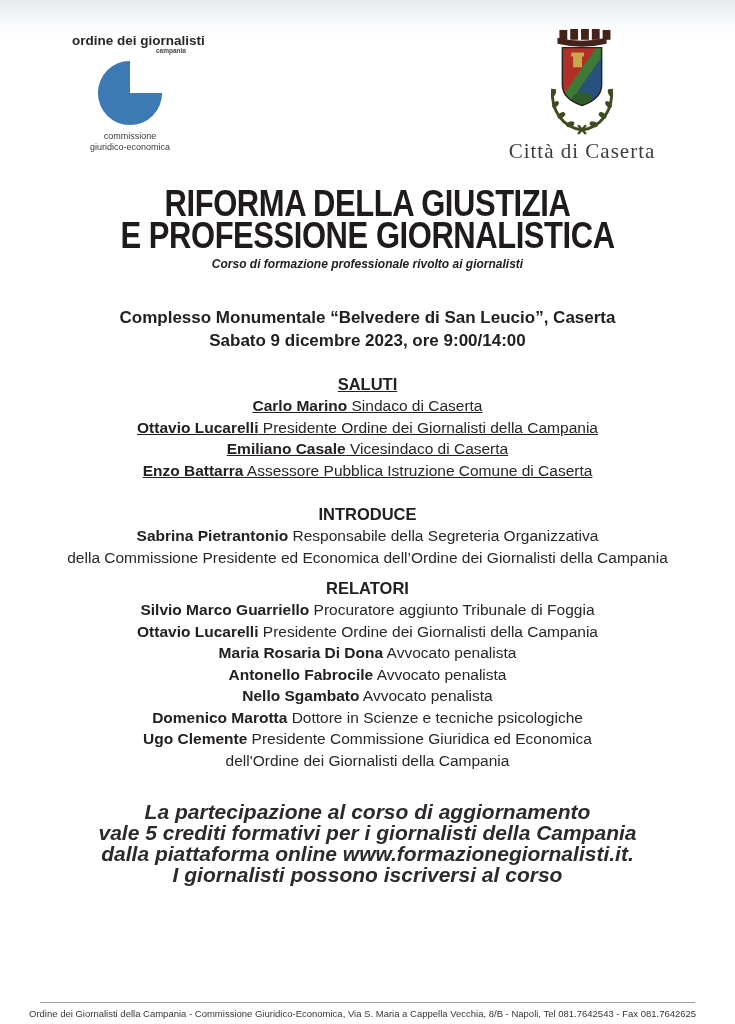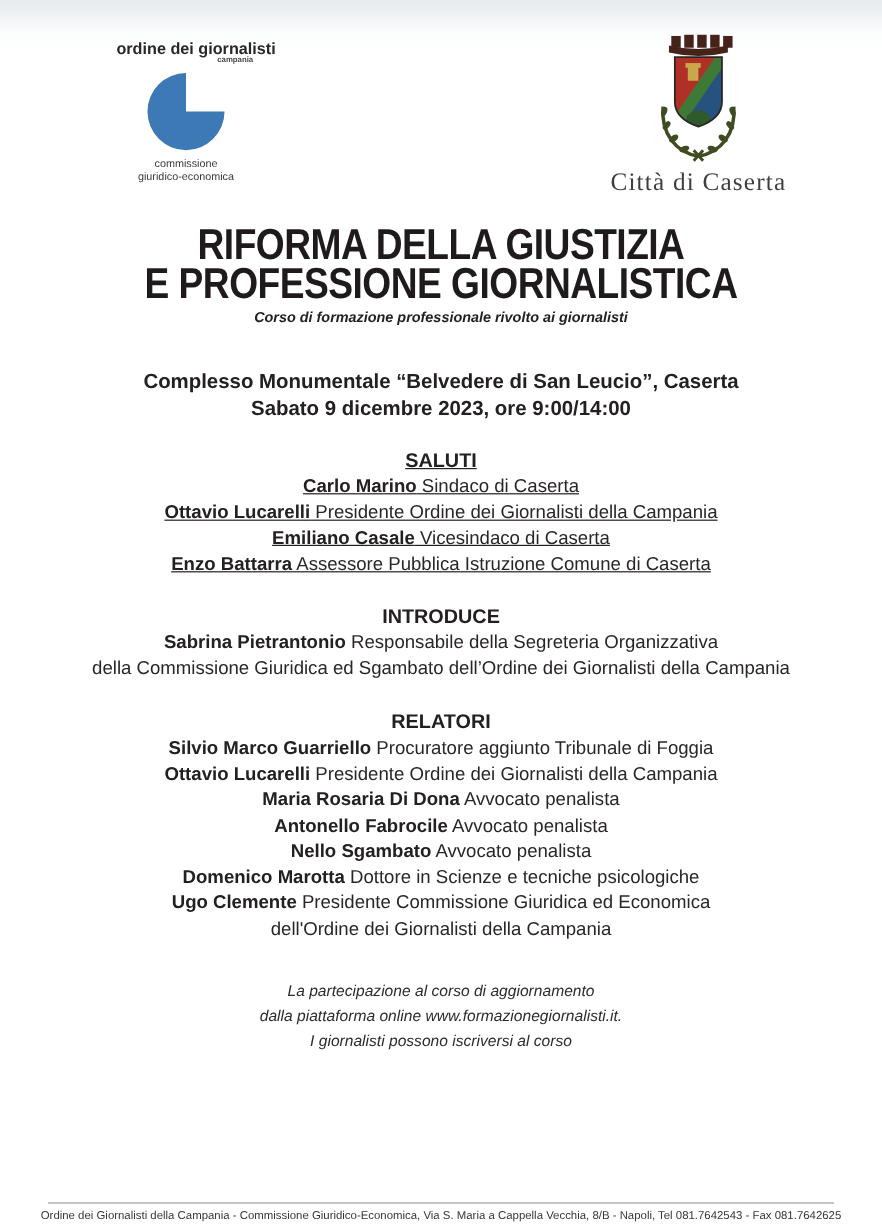--- a/index.html
+++ b/index.html
@@ -2,45 +2,45 @@
 <html><head>
 <meta charset="utf-8">
 <style>
   html,body{margin:0;padding:0;}
   .page{
     position:relative;width:735px;height:1024px;overflow:hidden;
     background:linear-gradient(180deg,#e7ebee 0px,#edf0f2 10px,#fbfcfd 26px,#ffffff 42px);
     font-family:"Liberation Sans",sans-serif;color:#242021;
   }
   
-  .odg-logo{position:absolute;left:72px;top:33px;width:116px;text-align:center;margin-left:25px;}
+  .odg-logo{position:absolute;left:72px;top:33px;width:116px;text-align:center;}
   .odg-title{font-size:13.5px;font-weight:bold;color:#2a2627;letter-spacing:0px;white-space:nowrap;}
   .odg-region{font-size:6.5px;font-weight:bold;color:#4a4647;text-align:right;margin-right:2px;margin-top:-1px;}
   .odg-pie{display:block;margin:5px auto 4px auto;}
   .odg-caption{font-size:9px;line-height:10.5px;color:#3c3839;}
   .caserta{position:absolute;right:58px;top:28px;width:190px;text-align:center;}
   .caserta svg{display:block;margin:0 auto;}
   .caserta-caption{font-family:"Liberation Serif",serif;font-size:21px;color:#403d3c;letter-spacing:1px;margin-top:3px;white-space:nowrap;}
   
   .main{position:absolute;left:0;right:0;top:188px;text-align:center;}
   .title-line{display:block;font-size:36px;line-height:32px;font-weight:bold;color:#1f1b1c;
     transform:scaleX(0.86);transform-origin:50% 50%;letter-spacing:-0.5px;white-space:nowrap;}
   .subtitle{font-size:12px;font-weight:bold;margin-top:5px;color:#242021;font-style:italic;}
   .venue-block{margin-top:35px;font-size:17px;font-weight:bold;line-height:23px;color:#242021;}
   .section{margin-top:0;}
   .sec-saluti{margin-top:21px;text-decoration:underline;}
   .sec-introduce{margin-top:22px;}
-  .sec-relatori{margin-top:23px;}
+  .sec-relatori{margin-top:9px;}
   .section-heading{font-size:16.5px;font-weight:bold;line-height:22px;}
   .section-line{font-size:15.5px;line-height:21.5px;color:#2a2627;}
   .section-line b{color:#242021;}
-  .credits{margin-top:30px;font-style:italic;font-size:13px;line-height:21px;color:#2e2a2b;}
+  .credits{margin-top:30px;font-style:italic;font-size:21px;line-height:21px;color:#2e2a2b;font-weight:bold;}
   
   .footer-rule{position:absolute;left:40px;right:40px;bottom:21px;border-top:1px solid #9aa0a3;}
-  .footer-text{position:absolute;left:0;right:0;bottom:5px;text-align:center;font-size:9.5px;color:#383435;}
+  .footer-text{position:absolute;left:0;right:0;bottom:5px;text-align:left;font-size:9.5px;color:#383435;padding-left:29px;}
 </style>
 </head>
 <body>
 
 <div class="page">
 
   <div class="odg-logo">
     <div class="odg-title">ordine dei giornalisti</div>
     <div class="odg-region">campania</div>
     <svg class="odg-pie" width="68" height="68" viewBox="0 0 72 72">
@@ -108,37 +108,38 @@
       <div class="section-heading">SALUTI</div>
       <div class="section-line"><b>Carlo Marino</b><span> Sindaco di Caserta</span></div>
       <div class="section-line"><b>Ottavio Lucarelli</b><span> Presidente Ordine dei Giornalisti della Campania</span></div>
       <div class="section-line"><b>Emiliano Casale</b><span> Vicesindaco di Caserta</span></div>
       <div class="section-line"><b>Enzo Battarra</b><span> Assessore Pubblica Istruzione Comune di Caserta</span></div>
     </div>
 
     <div class="section sec-introduce">
       <div class="section-heading">INTRODUCE</div>
       <div class="section-line"><b>Sabrina Pietrantonio</b><span> Responsabile della Segreteria Organizzativa</span></div>
-      <div class="section-line"><b></b><span>della Commissione Giuridica ed Sgambato  dell’Ordine dei Giornalisti della Campania</span></div>
+      <div class="section-line"><b></b><span>della Commissione Presidente ed Economica  dell’Ordine dei Giornalisti della Campania</span></div>
     </div>
 
     <div class="section sec-relatori">
       <div class="section-heading">RELATORI</div>
       <div class="section-line"><b>Silvio Marco Guarriello</b><span> Procuratore aggiunto Tribunale di Foggia</span></div>
       <div class="section-line"><b>Ottavio Lucarelli</b><span> Presidente Ordine dei Giornalisti della Campania</span></div>
       <div class="section-line"><b>Maria Rosaria Di Dona</b><span> Avvocato penalista</span></div>
       <div class="section-line"><b>Antonello  Fabrocile</b><span> Avvocato penalista</span></div>
       <div class="section-line"><b>Nello Sgambato</b><span> Avvocato penalista</span></div>
       <div class="section-line"><b>Domenico Marotta</b><span> Dottore in Scienze e tecniche psicologiche</span></div>
       <div class="section-line"><b>Ugo Clemente</b><span> Presidente Commissione Giuridica ed Economica</span></div>
       <div class="section-line"><b></b><span>dell'Ordine dei Giornalisti della Campania</span></div>
     </div>
 
     <div class="credits">
       <div>La partecipazione al corso di aggiornamento</div>
+      <div><span>vale </span><b>5 crediti formativi per i giornalisti</b><span> della Campania</span></div>
       <div>dalla piattaforma online www.formazionegiornalisti.it.</div>
       <div>I giornalisti possono iscriversi al corso</div>
     </div>
   </div>
 
   <div class="footer-rule"></div>
   <div class="footer-text">Ordine dei Giornalisti della Campania - Commissione Giuridico-Economica, Via S. Maria a Cappella Vecchia, 8/B - Napoli, Tel 081.7642543 - Fax 081.7642625</div>
 
 </div>
 

